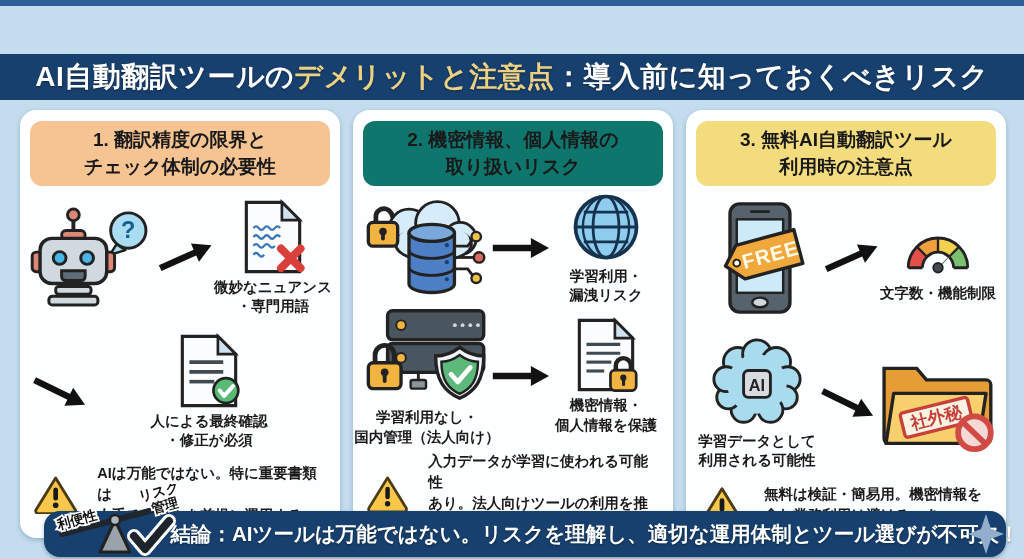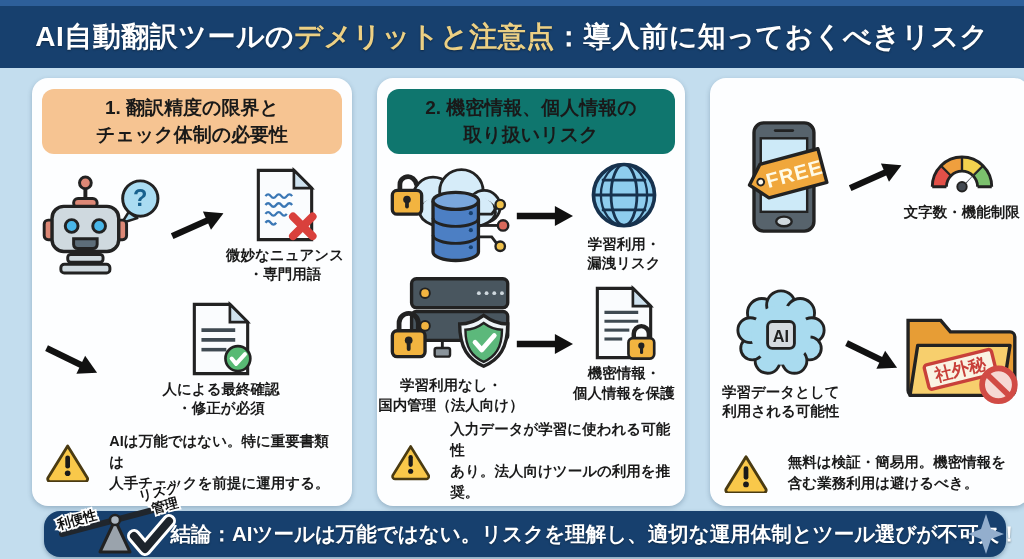--- a/index.html
+++ b/index.html
@@ -6,35 +6,35 @@
   html,body { width:1024px; height:559px; }
   body {
     background:#c3ddee;
     font-family:"Liberation Sans","DejaVu Sans",sans-serif;
     overflow:hidden;
     position:relative;
     color:#1a1a1a;
   }
   .top-strip { height:6px; background:#2d5f9a; }
   .header-bar {
-    height:62px; background:#17406e;
-    display:flex; align-items:center; justify-content:center;
+    height:46px; background:#17406e;
+    display:flex; align-items:center; justify-content:center;margin-top:48px;
   }
   .header-title {
     color:#ffffff; font-size:28px; font-weight:bold; letter-spacing:.5px;
     text-shadow:0 1px 2px rgba(0,0,0,.4); white-space:nowrap;
   }
   .header-title .hl { color:#ecd084; }
 
   .cards { display:flex; gap:13px; padding:10px 18px 0 20px; }
   .card {
     width:320px; height:428px; background:#fdfeff;
     border-radius:16px; padding:11px 10px 8px;
     box-shadow:0 2px 5px rgba(30,60,90,.28);
-    display:flex; flex-direction:column;margin-left:12px;
+    display:flex; flex-direction:column;
   }
   .card-header {
     border-radius:12px; padding:6px 4px; text-align:center;
     font-size:19px; font-weight:bold; line-height:1.4;
     white-space:pre-line; color:#191919;
   }
   .ch1 { background:#f6c492; }
   .ch2 { background:#0f766e; }
   .ch3 { background:#f3dc7d; }
 
@@ -267,20 +267,22 @@
         <path d="M23 4 L44 38 a3 3 0 0 1 -3 4 H5 a3 3 0 0 1 -3 -4 z" fill="#f9c84a" stroke="#4a3b12" stroke-width="3" stroke-linejoin="round"></path>
         <rect x="20.5" y="14" width="5" height="14" rx="2.5" fill="#1a1a1a"></rect>
         <circle cx="23" cy="33" r="3" fill="#1a1a1a"></circle>
       </svg>
       <div class="warning-text">入力データが学習に使われる可能性
 あり。法人向けツールの利用を推奨。</div>
     </div>
   </div>
 
   <div class="card">
+    <div class="card-header ch3">3. 無料AI自動翻訳ツール
+利用時の注意点</div>
     <div class="card-body">
       <div class="row">
         <div class="cell-left">
           <svg width="106" height="116" viewBox="0 0 108 120">
             <rect x="24" y="4" width="62" height="112" rx="10" fill="#57636c" stroke="#222" stroke-width="3.5"></rect>
             <rect x="31" y="20" width="48" height="76" fill="#cdeaf8" stroke="#222" stroke-width="2.5"></rect>
             <line x1="46" y1="12" x2="64" y2="12" stroke="#222" stroke-width="3" stroke-linecap="round"></line>
             <ellipse cx="55" cy="106" rx="8" ry="5" fill="#cfd8dd" stroke="#222" stroke-width="2.5"></ellipse>
             <g transform="rotate(-15 58 58)">
               <path d="M18 58 l16 -18 h62 v36 h-62 z" fill="#f0a73c" stroke="#222" stroke-width="3.5" stroke-linejoin="round"></path>

